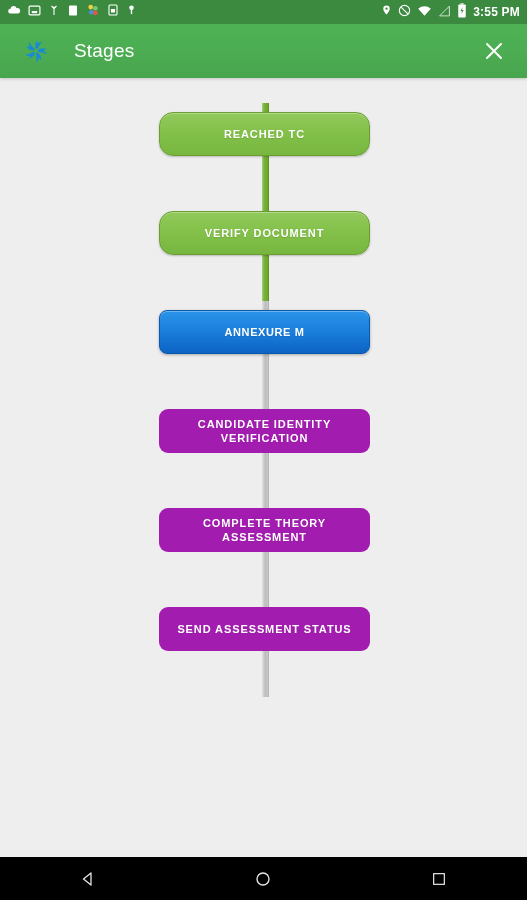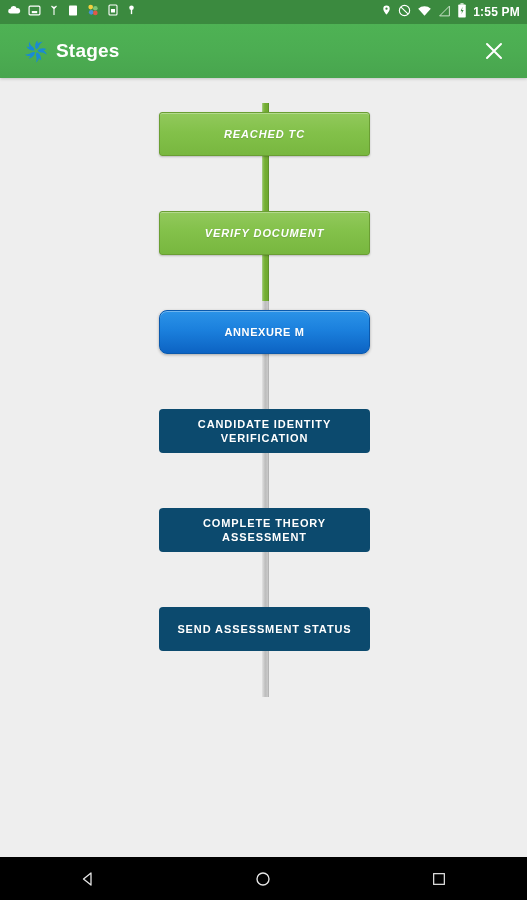--- a/index.html
+++ b/index.html
@@ -66,22 +66,22 @@
     box-shadow: 0 1px 3px rgba(0,0,0,.18);
   }
   #app-logo {
     width: 40px; height: 40px;
     margin-left: 16px;
     flex: 0 0 auto;
   }
   #app-title {
     color: #ffffff;
     font-size: 19px;
-    font-weight: bold;
-    margin-left: 0;
+    font-weight: normal;
+    margin-left: 18px;
     letter-spacing: .2px;
     flex: 1;
   }
   #close-btn {
     width: 46px; height: 46px;
     margin-right: 10px;
     display: flex;
     align-items: center;
     justify-content: center;
     cursor: pointer;
@@ -145,37 +145,36 @@
     letter-spacing: .9px;
     line-height: 14px;
     text-transform: uppercase;
     padding: 0 8px;
     text-shadow: 0 1px 1px rgba(0,0,0,.12);
   }
   
   .node.done {
     background: linear-gradient(180deg,#92c95c 0%,#83c14a 45%,#78b73f 100%);
     border: 1px solid #6a9e33;
-    border-radius: 3px;
+    border-radius: 14px;
     box-shadow: 0 1px 2px rgba(0,0,0,.22), inset 0 1px 0 rgba(255,255,255,.30);
-    font-style: italic;
   }
   
   .node.active {
     background: linear-gradient(180deg,#2b93e8 0%,#1b80dd 45%,#0c63c3 100%);
     border: 1px solid #0a59ad;
     border-radius: 8px;
     box-shadow: 0 1px 3px rgba(0,0,0,.30), inset 0 1px 0 rgba(255,255,255,.32);
   }
   .node.active .node-label { letter-spacing: .6px; }
   
   .node.pending {
-    background: #0c4a6e;
+    background: #a21caf;
     border: none;
-    border-radius: 4px;
+    border-radius: 9px;
   }
   .node.pending .node-label {
     text-shadow: 0 1px 1px rgba(0,0,0,.06);
   }
 
   
   #nav-bar {
     position: absolute;
     bottom: 0; left: 0;
     width: 527px;
@@ -266,21 +265,21 @@
             <path fill="none" stroke="#d8ecd8" stroke-width="1.7" d="M21 2 3 20h18z"></path>
           </svg>
       </span>
       <span class="sicon">
         <svg width="10" height="15" viewBox="0 0 14 24">
             <rect x="4.5" y="0.5" width="5" height="2" fill="#fff"></rect>
             <rect x="1" y="2.5" width="12" height="20.5" rx="1.2" fill="#fff"></rect>
             <path fill="#3b8a3f" d="M8 6 4.6 13h2.6l-1.3 5L9.6 11H7z"></path>
           </svg>
       </span>
-      <span class="status-time">1:55 PM</span>
+      <span class="status-time">3:55 PM</span>
     </div>
   </div>
 
   <div id="app-bar">
     <span id="app-logo">
       <svg width="40" height="40" viewBox="0 0 48 48">
         <g fill="#1a8ad4">
           <g transform="rotate(0 24 24)">
               <path d="M24 22c-1.8-3.2-1.2-7.6 1.6-10.6.6 2.4.2 4 .2 4 1.6-1.6 4.2-2.6 6.4-2.4-2.8 1.6-4 3.8-4.6 5.4-.8 2.2-2 3.4-3.6 3.6z"></path>
             </g>

